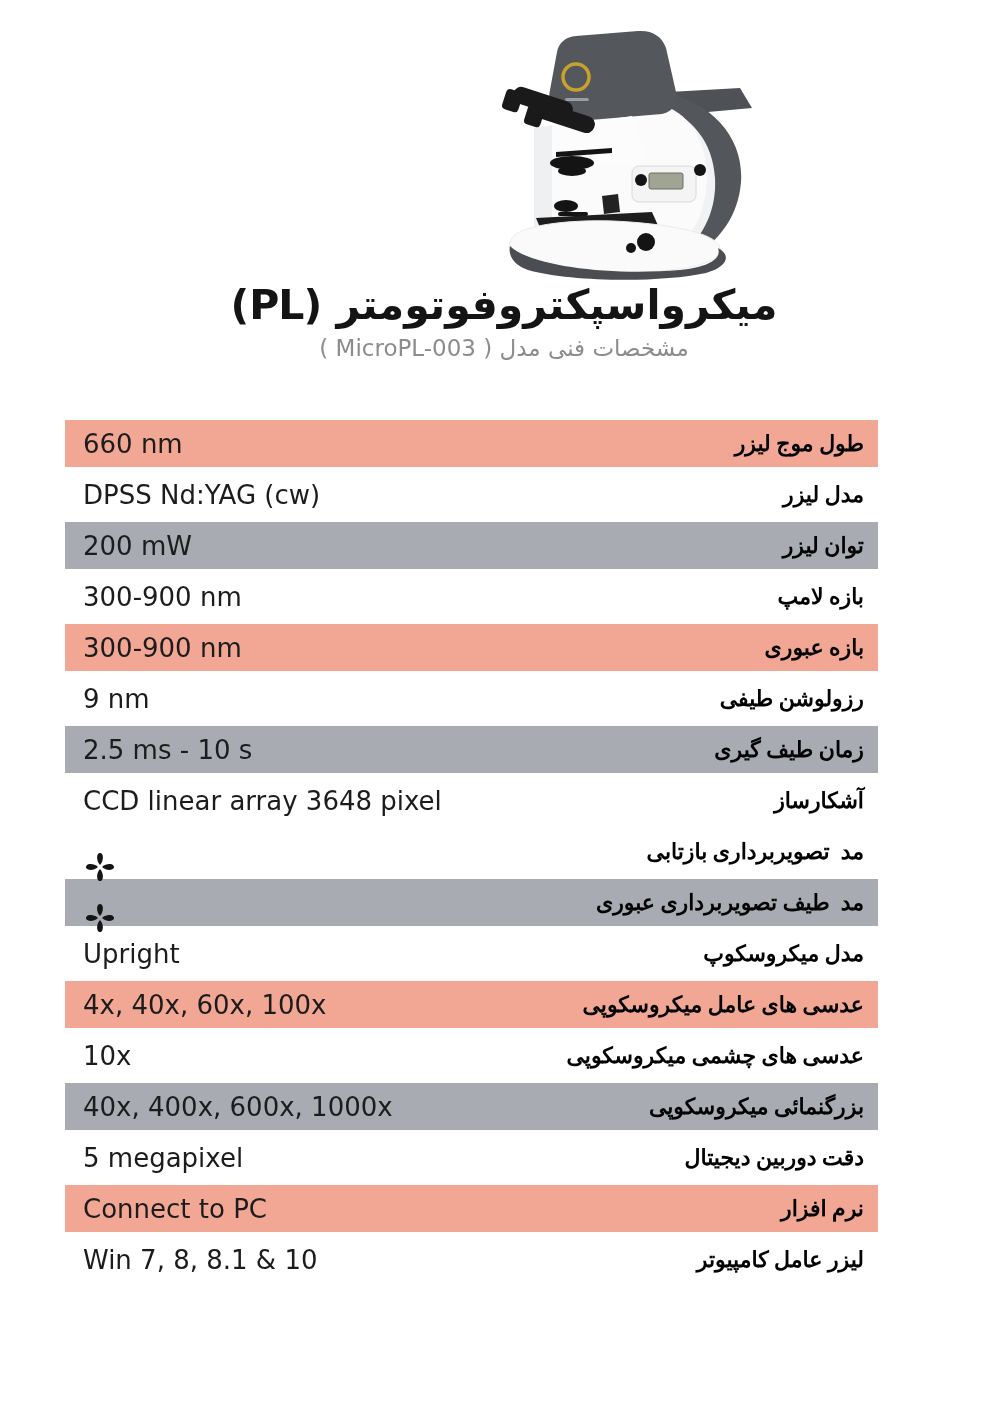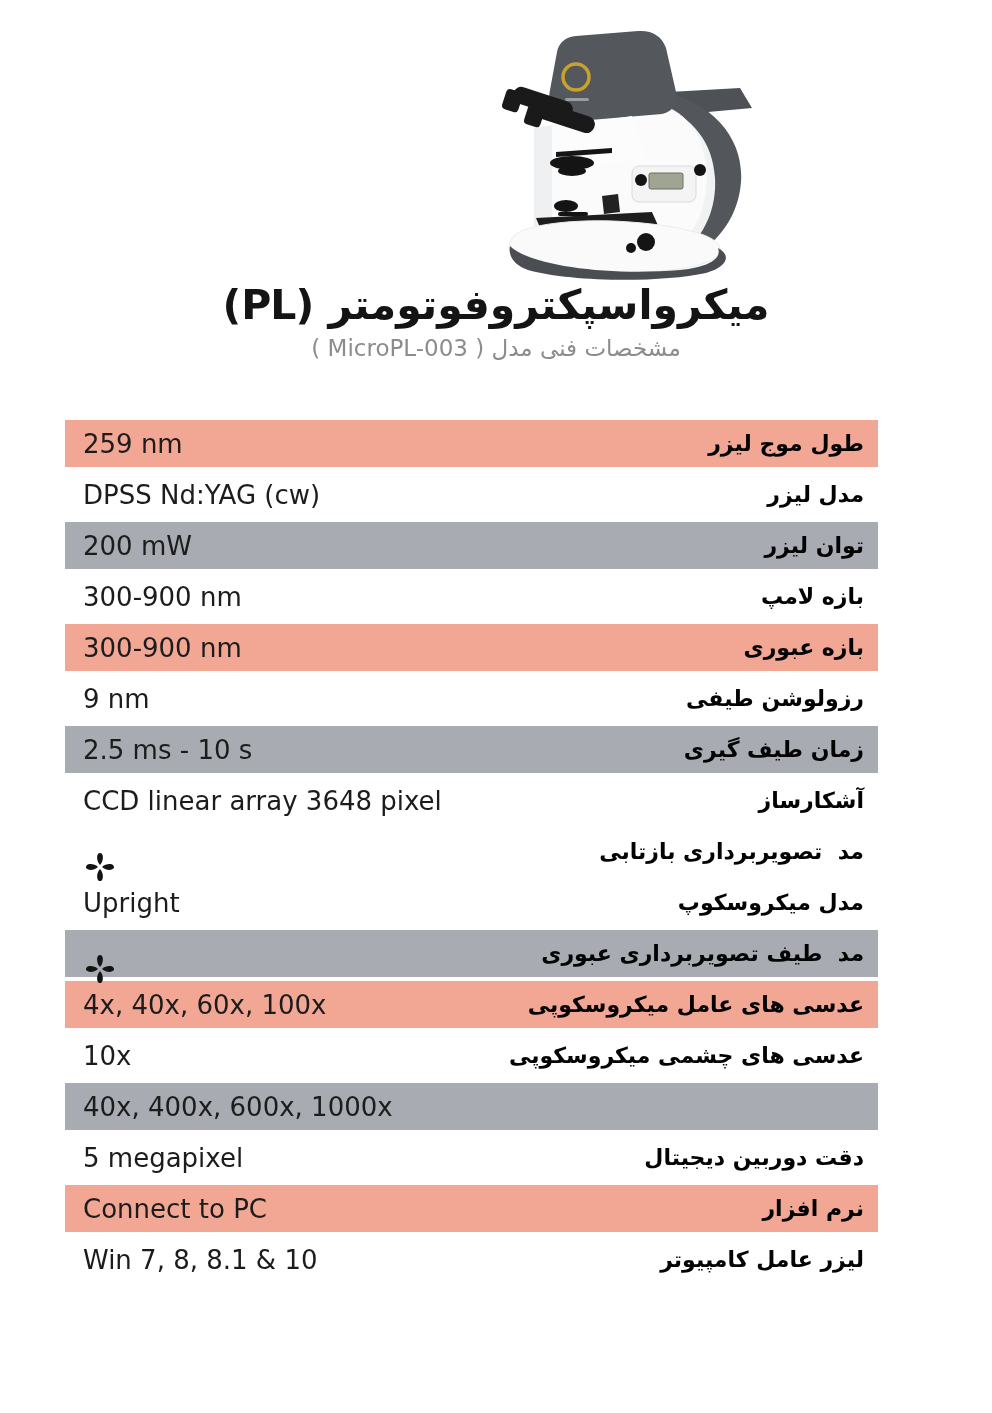--- a/index.html
+++ b/index.html
@@ -1,38 +1,38 @@
 <!DOCTYPE html>
 <html lang="fa" style="--salmon: #F2A795; --gray: #A8ACB2;"><head>
 <meta charset="utf-8">
 <style>
   html,body{margin:0;padding:0;}
   body{
     width:992px;height:1413px;position:relative;background:#ffffff;
     font-family:"DejaVu Sans",sans-serif;overflow:hidden;
   }
   .scope-img{position:absolute;left:460px;top:10px;width:300px;height:270px;}
-  .title-block{position:absolute;top:280px;left:46px;width:900px;text-align:center;}
+  .title-block{position:absolute;top:280px;left:54px;width:900px;text-align:center;}
   .page-title{
     margin:0;font-size:41px;font-weight:bold;color:#141414;direction:rtl;
     font-family:"DejaVu Sans",sans-serif;letter-spacing:-1px;line-height:1.25;
   }
   .page-subtitle{
     margin:4px 0 0;font-size:23px;font-weight:normal;color:#8c8c8c;direction:rtl;line-height:1.2;
   }
   .spec-table{position:absolute;top:420px;left:65px;width:813px;}
   .row{
     height:47px;margin-bottom:4px;display:flex;align-items:center;
     justify-content:space-between;padding:0 14px 0 18px;box-sizing:border-box;
   }
   .tone-white{background:transparent;}
   .tone-salmon{background:var(--salmon,#F2A795);}
   .tone-gray{background:var(--gray,#A8ACB2);}
   .value{font-size:26px;color:#1c1c1c;white-space:pre;direction:ltr;}
-  .label{font-size:22px;font-weight:bold;color:#030303;direction:rtl;white-space:pre;}
+  .label{font-size:22px;font-weight:bold;color:#030303;direction:rtl;white-space:pre;font-family:Liberation Serif, serif;}
   .petal{width:34px;height:34px;display:block;}
 </style>
 </head>
 <body>
 
 <svg class="scope-img" viewBox="0 0 300 270" aria-hidden="true">
 
   <path d="M138,86 L280,78 L292,98 L160,110 Z" fill="#4E5155"></path>
 
   <path d="M198,80 C255,92 284,130 281,172 C278,212 251,243 213,254 L150,254 L150,200 C190,210 226,195 236,160 C244,128 226,100 190,92 Z" fill="#53565A"></path>
@@ -84,21 +84,21 @@
   <circle cx="171" cy="238" r="5" fill="#141414"></circle>
 </svg>
 
 <div class="title-block">
   <h1 class="page-title">میکرواسپکتروفوتومتر (PL)</h1>
   <h2 class="page-subtitle">مشخصات فنی  مدل ( MicroPL-003 )</h2>
 </div>
 
 <div class="spec-table" id="specTable">
   <div class="row tone-salmon">
-    <span class="value">259 nm</span>
+    <span class="value">660 nm</span>
     <span class="label">طول موج لیزر</span>
   </div>
 
   <div class="row tone-white">
     <span class="value">DPSS Nd:YAG (cw)</span>
     <span class="label">مدل لیزر</span>
   </div>
 
   <div class="row tone-gray">
     <span class="value">200 mW</span>
@@ -138,51 +138,52 @@
       <path d="M17,15 C13.6,11.4 13.4,5.6 15.4,3.6 C16.2,2.8 17.8,2.8 18.6,3.6 C20.6,5.6 20.4,11.4 17,15 Z"></path>
       <path d="M17,15 C13.6,11.4 13.4,5.6 15.4,3.6 C16.2,2.8 17.8,2.8 18.6,3.6 C20.6,5.6 20.4,11.4 17,15 Z" transform="rotate(90 17 17)"></path>
       <path d="M17,15 C13.6,11.4 13.4,5.6 15.4,3.6 C16.2,2.8 17.8,2.8 18.6,3.6 C20.6,5.6 20.4,11.4 17,15 Z" transform="rotate(180 17 17)"></path>
       <path d="M17,15 C13.6,11.4 13.4,5.6 15.4,3.6 C16.2,2.8 17.8,2.8 18.6,3.6 C20.6,5.6 20.4,11.4 17,15 Z" transform="rotate(270 17 17)"></path>
     </g>
   </svg>
 </span>
     <span class="label">مد  تصویربرداری بازتابی</span>
   </div>
 
-  <div class="row tone-white">
-    <span class="value">Upright</span>
-    <span class="label">مدل میکروسکوپ</span>
-  </div>
-
   <div class="row tone-gray">
     <span class="value">
   <svg class="petal" viewBox="0 0 34 34" aria-hidden="true">
     <g fill="#141414">
       <path d="M17,15 C13.6,11.4 13.4,5.6 15.4,3.6 C16.2,2.8 17.8,2.8 18.6,3.6 C20.6,5.6 20.4,11.4 17,15 Z"></path>
       <path d="M17,15 C13.6,11.4 13.4,5.6 15.4,3.6 C16.2,2.8 17.8,2.8 18.6,3.6 C20.6,5.6 20.4,11.4 17,15 Z" transform="rotate(90 17 17)"></path>
       <path d="M17,15 C13.6,11.4 13.4,5.6 15.4,3.6 C16.2,2.8 17.8,2.8 18.6,3.6 C20.6,5.6 20.4,11.4 17,15 Z" transform="rotate(180 17 17)"></path>
       <path d="M17,15 C13.6,11.4 13.4,5.6 15.4,3.6 C16.2,2.8 17.8,2.8 18.6,3.6 C20.6,5.6 20.4,11.4 17,15 Z" transform="rotate(270 17 17)"></path>
     </g>
   </svg>
 </span>
     <span class="label">مد  طیف تصویربرداری عبوری</span>
   </div>
 
+  <div class="row tone-white">
+    <span class="value">Upright</span>
+    <span class="label">مدل میکروسکوپ</span>
+  </div>
+
   <div class="row tone-salmon">
     <span class="value">4x, 40x, 60x, 100x</span>
     <span class="label">عدسی های عامل میکروسکوپی</span>
   </div>
 
   <div class="row tone-white">
     <span class="value">10x</span>
     <span class="label">عدسی های چشمی میکروسکوپی</span>
   </div>
 
   <div class="row tone-gray">
     <span class="value">40x, 400x, 600x, 1000x</span>
+    <span class="label">بزرگنمائی میکروسکوپی</span>
   </div>
 
   <div class="row tone-white">
     <span class="value">5 megapixel</span>
     <span class="label">دقت دوربین دیجیتال</span>
   </div>
 
   <div class="row tone-salmon">
     <span class="value">Connect to PC</span>
     <span class="label">نرم افزار</span>

